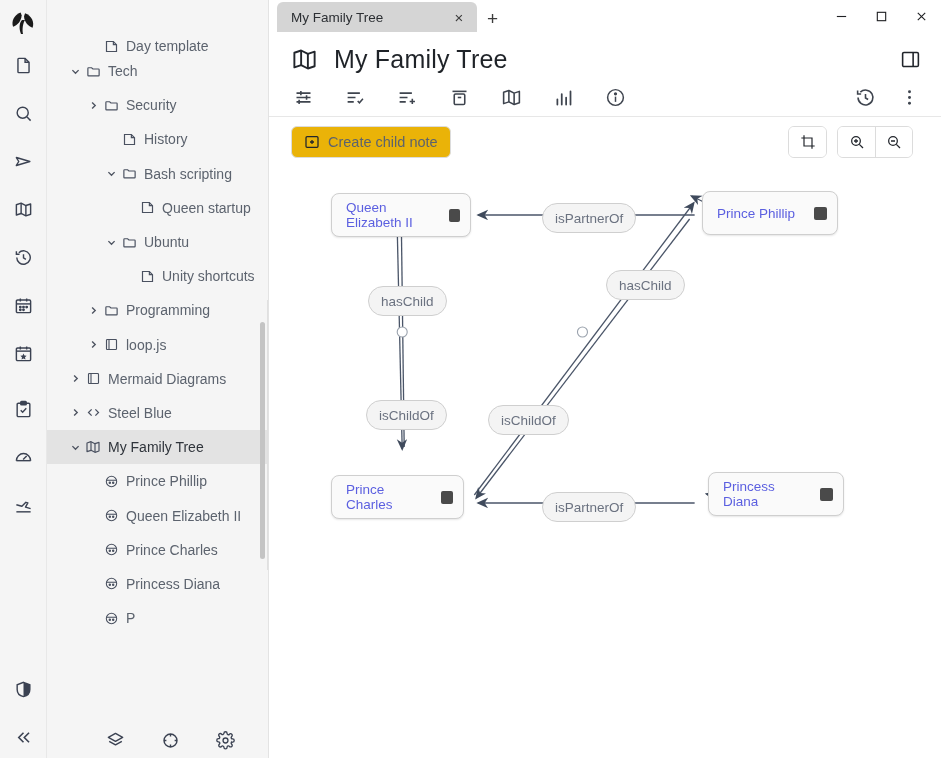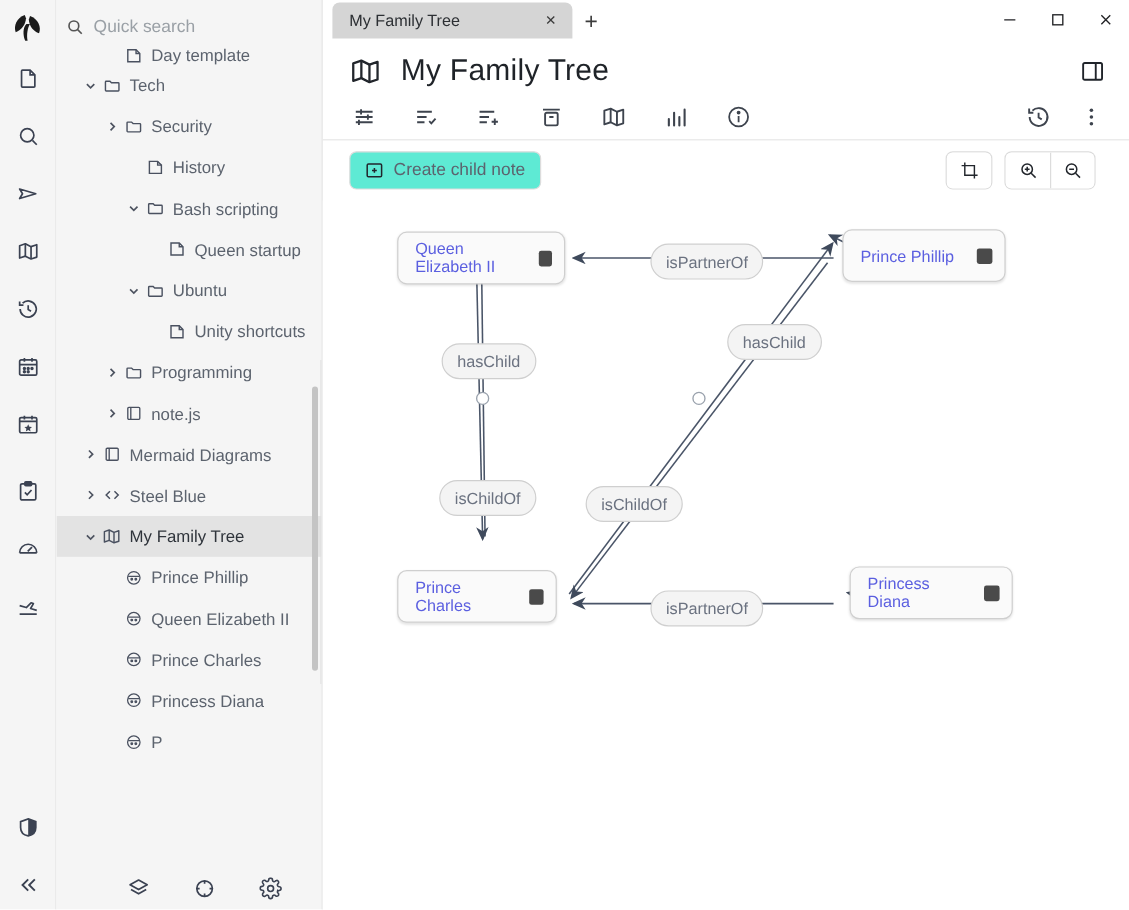--- a/index.html
+++ b/index.html
@@ -109,21 +109,21 @@
   }
   .tool-icons { display: flex; gap: 28px; align-items: center; }
   .tool-icon { color: #3e444e; display: flex; align-items: center; justify-content: center;
     width: 24px; height: 24px; }
   .tool-right { margin-left: auto; display: flex; gap: 20px; align-items: center;
     padding-right: 6px;}
 
   .action-row { display: flex; align-items: center; height: 50px; padding: 0 14px 0 22px; }
   .create-btn {
     display: flex; align-items: center; gap: 8px;
-    border: 1px solid #dcdcdc; background: #5eead4; border-radius: 6px;
+    border: 1px solid #dcdcdc; background: #eab308; border-radius: 6px;
     height: 32px; padding: 0 12px; font-size: 14.5px; color: #5c636e;
   }
   .create-btn .ci { color: #22262c; display:flex; }
   .canvas-ctrls { margin-left: auto; display: flex; gap: 10px; padding-right: 14px; }
   .ctrl-group { display: flex; border: 1px solid #dcdcdc; border-radius: 6px;
     background: #fff; overflow: hidden; }
   .ctrl-btn { width: 37px; height: 30px; display: flex; align-items: center;
     justify-content: center; color: #22262c; background: #fff; }
   .ctrl-group .ctrl-btn + .ctrl-btn { border-left: 1px solid #dcdcdc; }
 
@@ -240,29 +240,20 @@
     </div>
     <div class="rail-icon rail-bottom">
       <svg width="19" height="19" viewBox="0 0 24 24" fill="none" stroke="currentColor" stroke-width="2">
         <path d="M12 6 6 12l6 6"></path>
           <path d="M19 6l-6 6 6 6"></path>
       </svg>
     </div>
   </div>
 
   <div class="sidebar">
-    <div class="search-row">
-      <span class="mag">
-        <svg width="15" height="15" viewBox="0 0 24 24" fill="none" stroke="currentColor" stroke-width="2.2">
-          <circle cx="10.5" cy="10.5" r="6.5"></circle>
-            <path d="M15.5 15.5 21 21"></path>
-        </svg>
-      </span>
-      <span class="search-ph">Quick search</span>
-    </div>
 
     <div class="tree" id="tree">
         <div class="tree-row" style="padding-left: 38px; height: 24px; align-items: flex-end;">
           <span class="caret empty">
             <svg width="11" height="11" viewBox="0 0 16 16" fill="none" stroke="currentColor" stroke-width="2">
               <path d="M6 3.5 10.5 8 6 12.5"></path>
             </svg>
           </span>
           <span class="ticon">
             <svg width="15" height="15" viewBox="0 0 24 24" fill="none" stroke="currentColor" stroke-width="1.9">
@@ -384,21 +375,21 @@
             <svg width="11" height="11" viewBox="0 0 16 16" fill="none" stroke="currentColor" stroke-width="2">
               <path d="M6 3.5 10.5 8 6 12.5"></path>
             </svg>
           </span>
           <span class="ticon">
             <svg width="15" height="15" viewBox="0 0 24 24" fill="none" stroke="currentColor" stroke-width="1.8">
               <rect x="4" y="4" width="16" height="16" rx="1.4"></rect>
               <path d="M8 4v16"></path>
             </svg>
           </span>
-          <span class="tlabel">note.js</span>
+          <span class="tlabel">loop.js</span>
         </div>
         <div class="tree-row" style="padding-left: 20px;">
           <span class="caret">
             <svg width="11" height="11" viewBox="0 0 16 16" fill="none" stroke="currentColor" stroke-width="2">
               <path d="M6 3.5 10.5 8 6 12.5"></path>
             </svg>
           </span>
           <span class="ticon">
             <svg width="15" height="15" viewBox="0 0 24 24" fill="none" stroke="currentColor" stroke-width="1.8">
               <rect x="4" y="4" width="16" height="16" rx="1.4"></rect>

